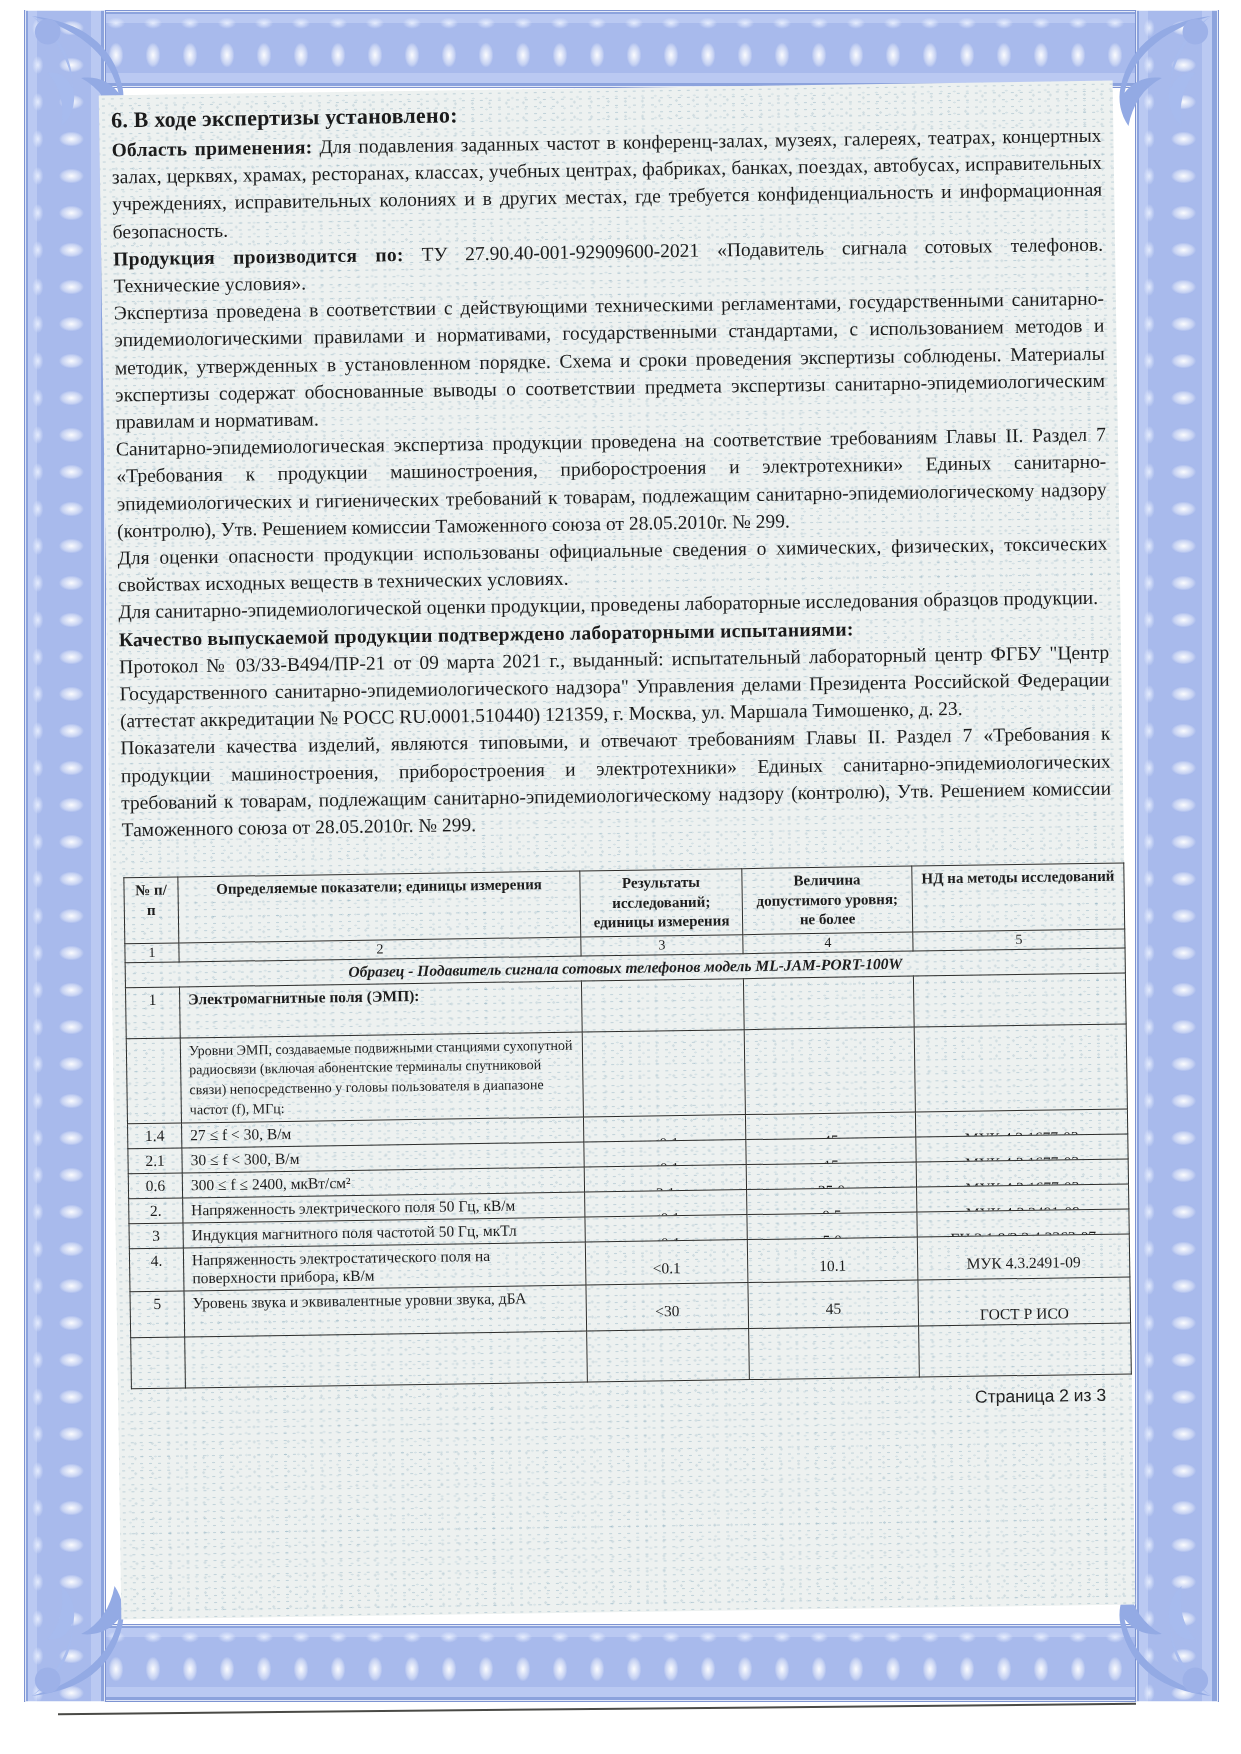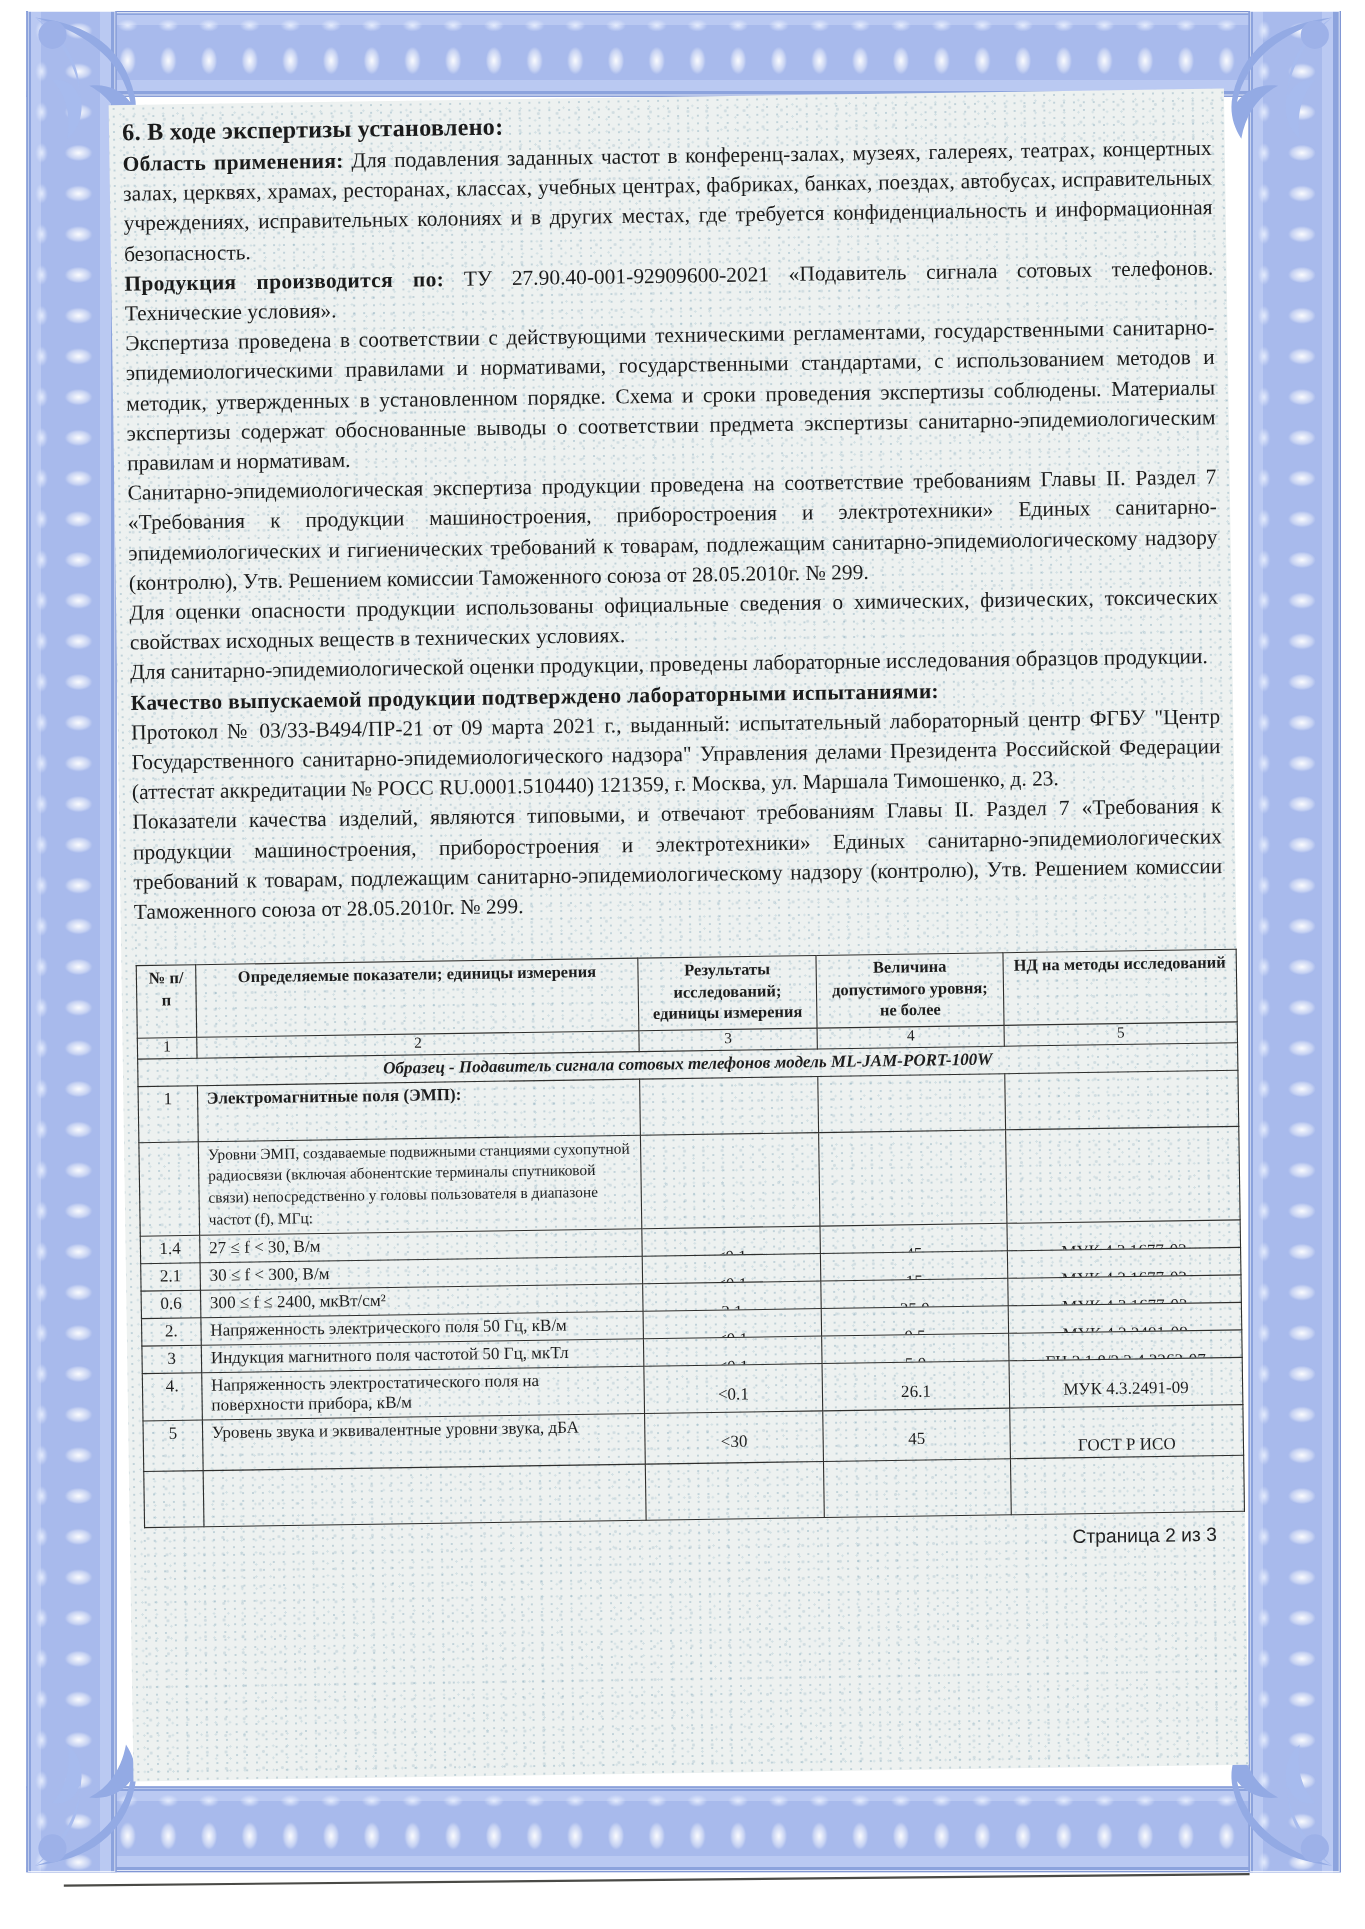--- a/index.html
+++ b/index.html
@@ -197,21 +197,21 @@
         <td class="c-num">3</td>
         <td class="c-ind">Индукция магнитного поля частотой 50 Гц, мкТл</td>
         <td class="c-val"><span class="shift">&lt;0.1</span></td>
         <td class="c-val"><span class="shift">5.0</span></td>
         <td class="c-val"><span class="shift">ГН 2.1.8/2.2.4.2262-07</span></td>
       </tr>
       <tr>
         <td class="c-num">4.</td>
         <td class="c-ind">Напряженность электростатического поля на поверхности прибора, кВ/м</td>
         <td class="c-val"><span class="shift">&lt;0.1</span></td>
-        <td class="c-val"><span class="shift">26.1</span></td>
+        <td class="c-val"><span class="shift">10.1</span></td>
         <td class="c-val"><span class="shift">МУК 4.3.2491-09</span></td>
       </tr>
       <tr>
         <td class="c-num">5</td>
         <td class="c-ind">Уровень звука и эквивалентные уровни звука, дБА</td>
         <td class="c-val"><span class="shift">&lt;30</span></td>
         <td class="c-val"><span class="shift">45</span></td>
         <td class="c-val"><span class="shift narrow">ГОСТ Р ИСО 9612-2013</span></td>
       </tr>
       <tr class="r-emp">

